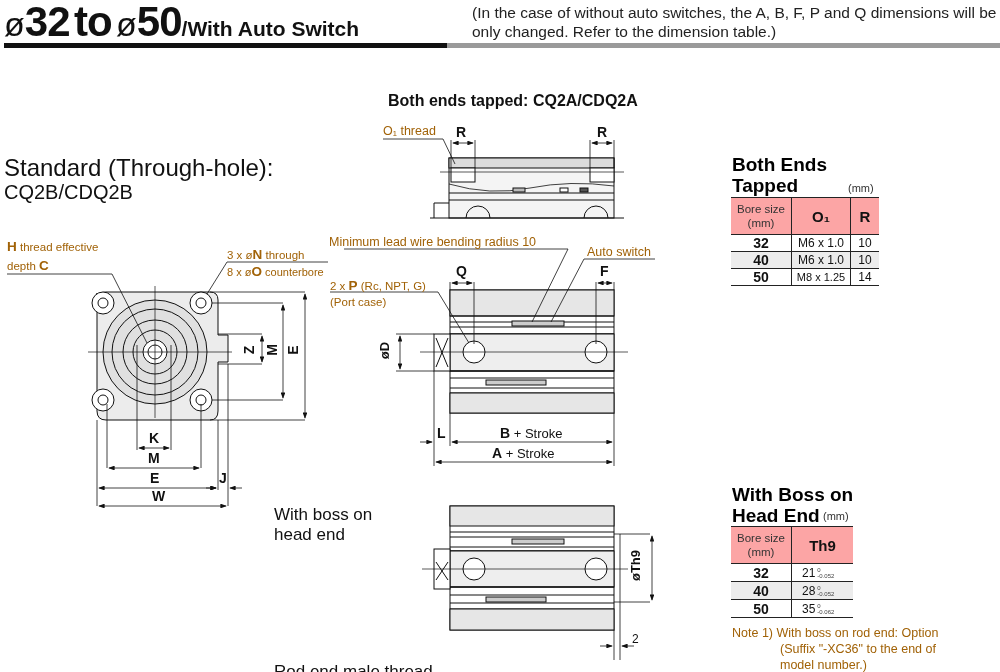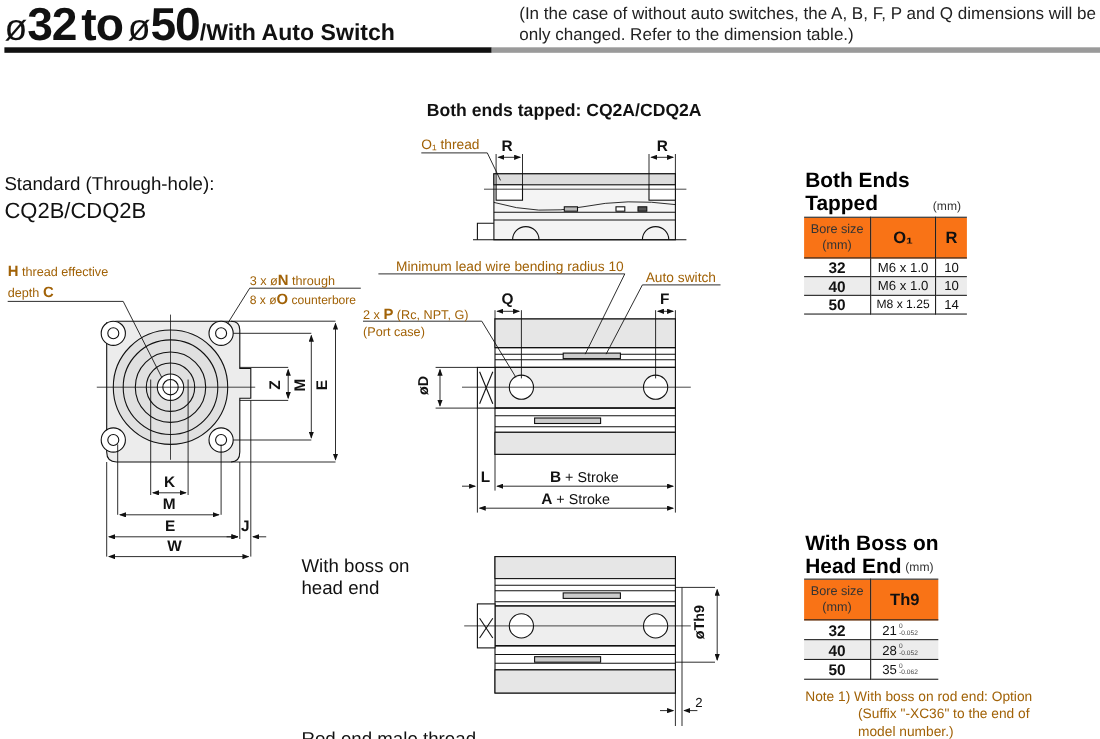--- a/index.html
+++ b/index.html
@@ -14,21 +14,21 @@
   .hdr-rule-grey { left:447px; top:43px; width:553px; height:5px; background:#9a9a9a; }
   .hdr-note { left:472px; top:3px; width:528px; font-size:15.5px; line-height:19px; color:#222; }
   .section-title { font-size:19px; line-height:22px; color:#111; }
   .tbl-title { font-size:19px; font-weight:bold; line-height:21px; color:#000000; }
   .unit { font-size:11px; color:#333; }
   table.dim { border-collapse:collapse; font-size:12px; }
   table.dim th, table.dim td { border:1px solid #222; text-align:center; padding:0 4px; }
   table.dim { border-left:none; border-right:none; }
   table.dim tr > *:first-child { border-left:none; }
   table.dim tr > *:last-child { border-right:none; }
-  table.dim th { background:#f97316; font-weight:normal; }
+  table.dim th { background:#fca5a5; font-weight:normal; }
   table.dim th.sm { font-size:11.5px; line-height:14px; color:#333; }
   table.dim th.big { font-size:15px; font-weight:bold; }
   table.dim td.bore { font-size:14px; font-weight:bold; }
   table.dim tr.shade td { background:#ececec; }
   .tol { display:inline-block; vertical-align:middle; font-size:6px; line-height:6px; color:#444; text-align:left; margin-left:2px; }
   .label { font-size:11.5px; color:#a16207; white-space:nowrap; }
   .label b { font-size:13.5px; }
   .dimtxt { font-size:14px; font-weight:bold; }
   .note { font-size:12.5px; line-height:16px; color:#a16207; }
 </style>
@@ -38,21 +38,21 @@
 <div class="abs hdr-title">
   <span class="hdr-phi">ø</span><span class="hdr-big">32</span>
   <span class="hdr-big">to</span>
   <span class="hdr-phi">ø</span><span class="hdr-big">50</span><span class="hdr-sub">/With Auto Switch</span>
 </div>
 <div class="abs hdr-note">(In the case of without auto switches, the A, B, F, P and Q dimensions will be only changed. Refer to the dimension table.)</div>
 <div class="abs hdr-rule-black"></div>
 <div class="abs hdr-rule-grey"></div>
 
 <div class="abs section-title" style="left:388px;top:90px;font-size:16px;font-weight:bold;">Both ends tapped: CQ2A/CDQ2A</div>
-<div class="abs section-title" style="left:4px;top:157px;font-size:17px;">Standard (Through-hole):</div>
+<div class="abs section-title" style="left:4px;top:157px;font-size:24px;">Standard (Through-hole):</div>
 <div class="abs section-title" style="left:4px;top:181px;font-size:20px;">CQ2B/CDQ2B</div>
 <div class="abs section-title" style="left:274px;top:504px;font-size:17px;">With boss on</div>
 <div class="abs section-title" style="left:274px;top:524px;font-size:17px;">head end</div>
 <div class="abs section-title" style="left:274px;top:639px;font-size:17px;margin-top:22px;">Rod end male thread</div>
 
 <svg class="abs" style="left:0;top:0;" width="1000" height="672">
   <defs>
     <marker id="arr" markerWidth="8" markerHeight="6" refX="7" refY="3" orient="auto-start-reverse">
       <path d="M0,0 L8,3 L0,6 z" fill="#111"></path>
     </marker>
@@ -226,21 +226,21 @@
 <div class="abs label" style="left:227px;top:264px;font-size:11px;"><span>8 x ø</span><b>O</b><span> counterbore</span></div>
 <div class="abs dimtxt" style="left:149px;top:430px;">K</div>
 <div class="abs dimtxt" style="left:148px;top:450px;">M</div>
 <div class="abs dimtxt" style="left:150px;top:470px;">E</div>
 <div class="abs dimtxt" style="left:219px;top:470px;">J</div>
 <div class="abs dimtxt" style="left:152px;top:488px;">W</div>
 <div class="abs dimtxt" style="left:245px;top:342px;transform:rotate(-90deg);">Z</div>
 <div class="abs dimtxt" style="left:266px;top:342px;transform:rotate(-90deg);">M</div>
 <div class="abs dimtxt" style="left:288px;top:342px;transform:rotate(-90deg);">E</div>
 
-<div class="abs label" style="left:360px;top:235px;font-size:12.5px;">Minimum lead wire bending radius 10</div>
+<div class="abs label" style="left:329px;top:235px;font-size:12.5px;">Minimum lead wire bending radius 10</div>
 <div class="abs label" style="left:587px;top:245px;font-size:12.5px;">Auto switch</div>
 <div class="abs label" style="left:330px;top:278px;"><span>2 x </span><b>P</b><span> (Rc, NPT, G)</span></div>
 <div class="abs label" style="left:330px;top:296px;">(Port case)</div>
 <div class="abs dimtxt" style="left:456px;top:263px;">Q</div>
 <div class="abs dimtxt" style="left:600px;top:263px;">F</div>
 <div class="abs dimtxt" style="left:376px;top:343px;transform:rotate(-90deg);font-size:13px;">øD</div>
 <div class="abs dimtxt" style="left:437px;top:425px;">L</div>
 <div class="abs" style="left:500px;top:425px;font-size:13px;"><b style="font-size:14px;">B</b><span> + Stroke</span></div>
 <div class="abs" style="left:492px;top:445px;font-size:13px;"><b style="font-size:14px;">A</b><span> + Stroke</span></div>
 

